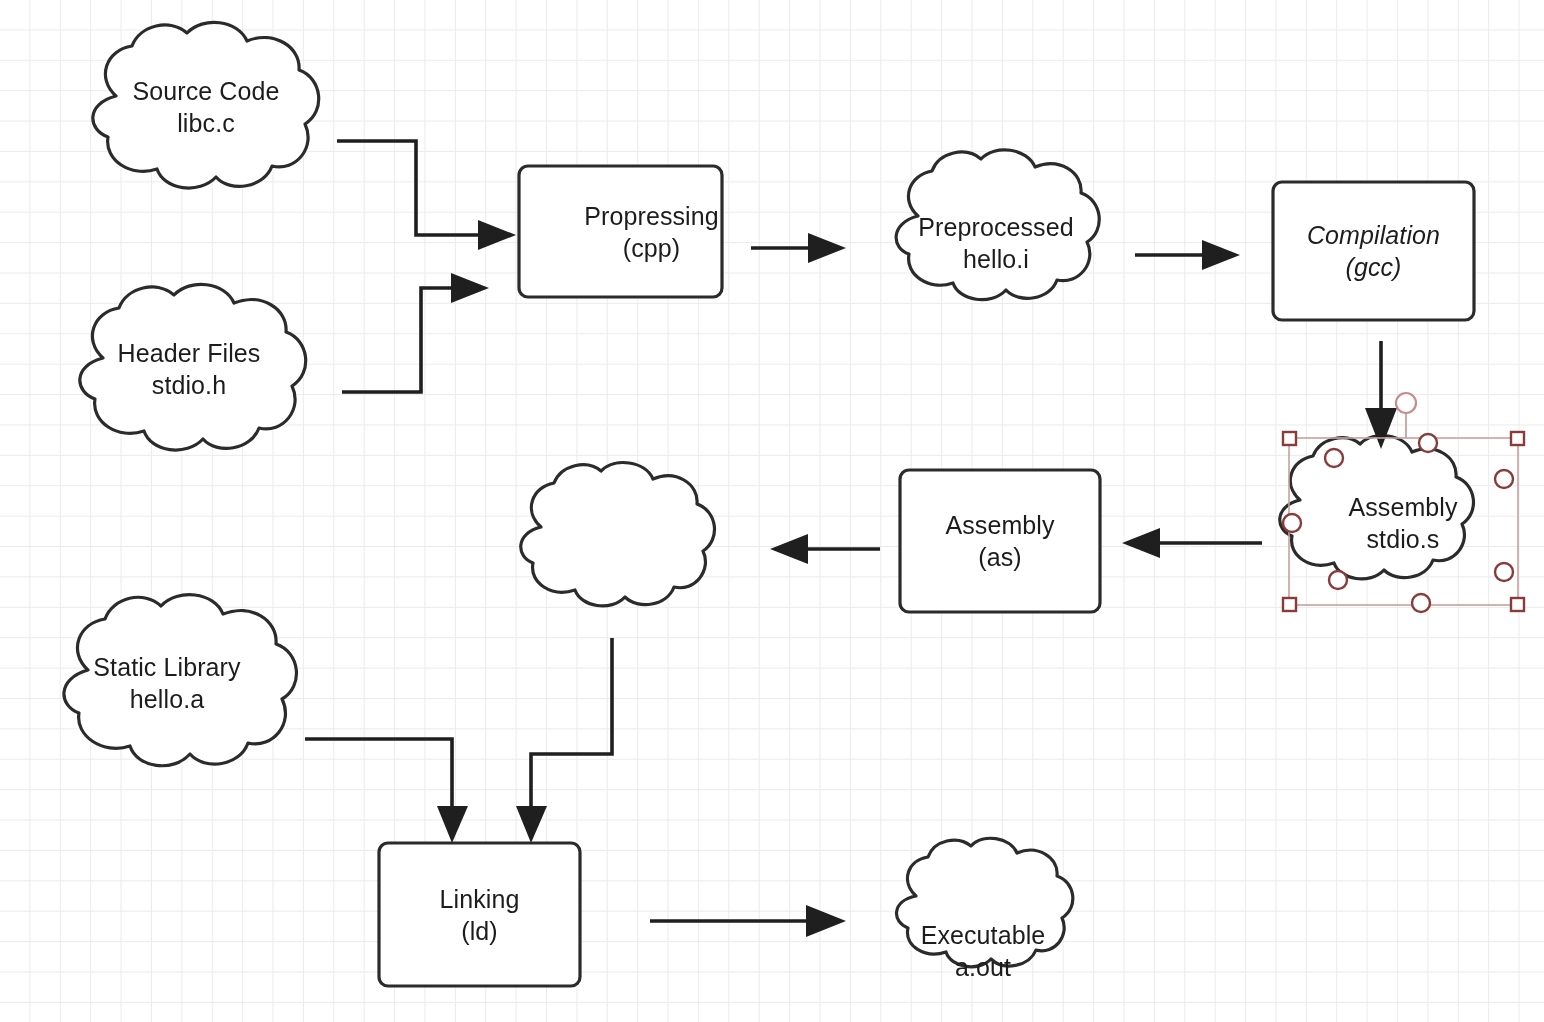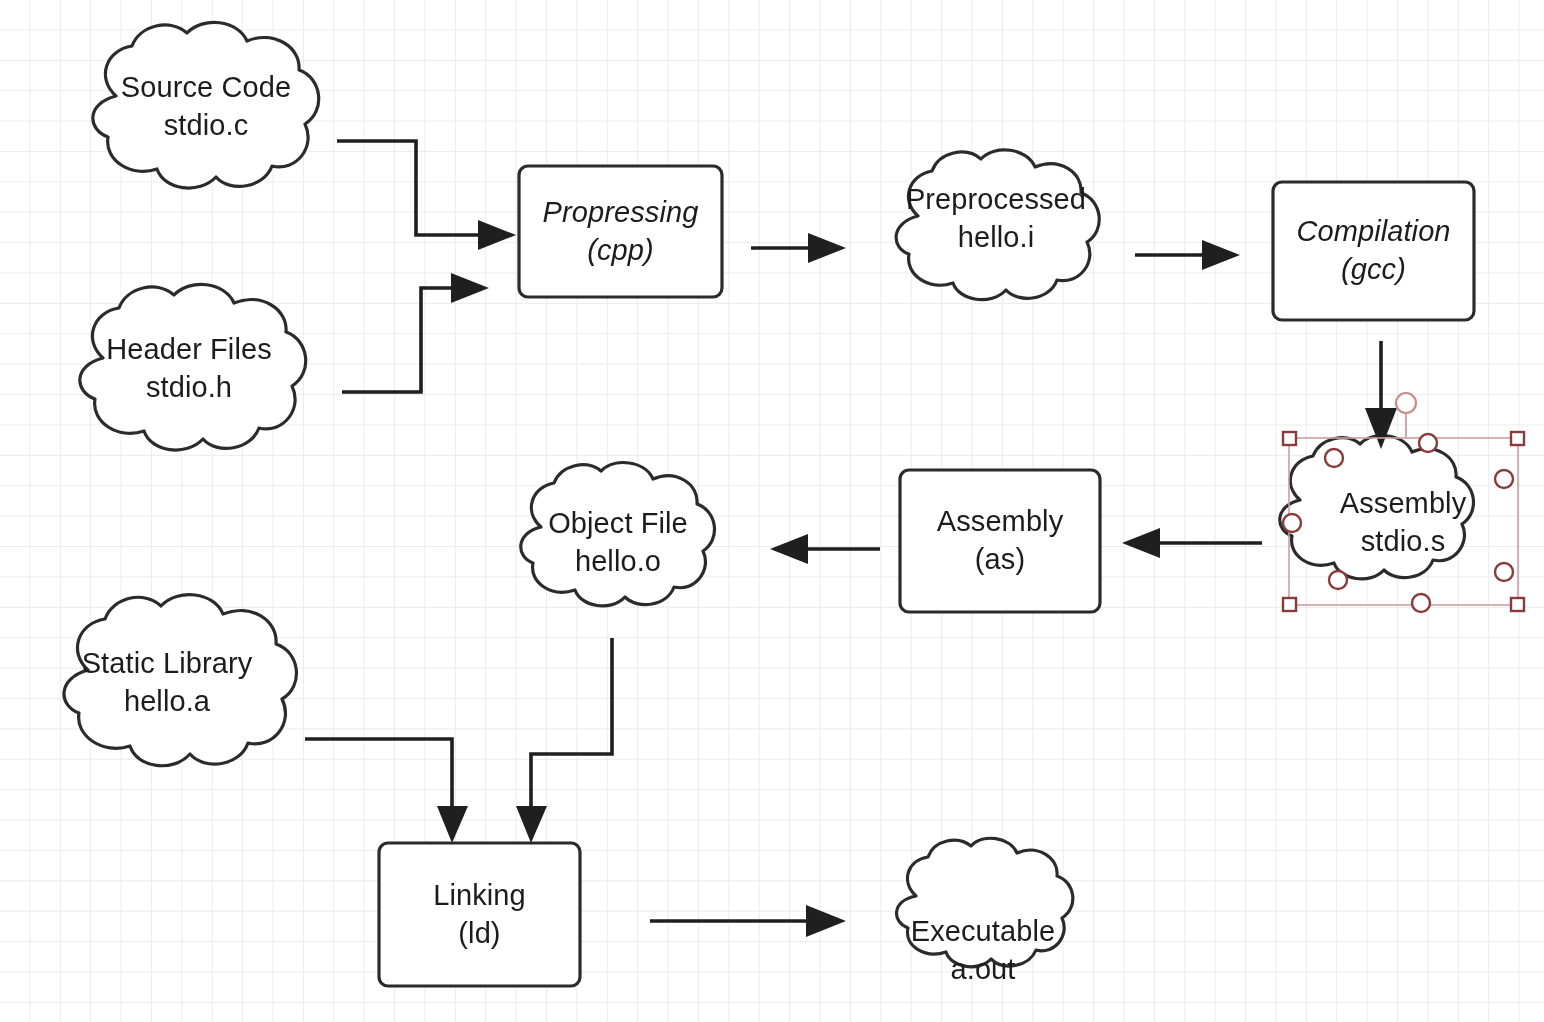--- a/index.html
+++ b/index.html
@@ -16,21 +16,21 @@
     overflow:hidden;
   }
   .layer{position:absolute;inset:0;}
   svg.layer{overflow:visible;}
   .node-label{
     position:absolute;
     display:flex;flex-direction:column;
     align-items:center;justify-content:center;
     text-align:center;
     color:#1c1c1c;
-    font-size:29px;
+    font-size:25px;
     line-height:1.30;
     letter-spacing:.1px;
     white-space:nowrap;
     pointer-events:none;
   }
   .shape-outline{fill:#ffffff;stroke:#2b2b2b;stroke-width:3.2;stroke-linejoin:round;stroke-linecap:round;}
   .edge-line{fill:none;stroke:#1f1f1f;stroke-width:3.6;stroke-linecap:butt;stroke-linejoin:miter;}
   .edge-head{fill:#1f1f1f;stroke:none;}
   .sel-box{fill:none;stroke:#c9a0a0;stroke-width:1.6;}
   .sel-square{fill:#ffffff;stroke:#8b3a3a;stroke-width:2.4;}
@@ -205,57 +205,53 @@
 
       <circle class="sel-circle" cx="1334" cy="458" r="9"></circle>
       <circle class="sel-circle" cx="1504" cy="479" r="9"></circle>
       <circle class="sel-circle" cx="1504" cy="572" r="9"></circle>
       <circle class="sel-circle" cx="1338" cy="580" r="9"></circle>
     </g>
   </svg>
 
   <div class="node-label" style="left:96px;top:72px;width:220px;height:70px;">
     <span>Source Code</span>
-    <span>stdio.c</span>
+    <span>libc.c</span>
   </div>
 
   <div class="node-label" style="left:79px;top:334px;width:220px;height:70px;text-align:center;">
     <span>Header Files</span>
     <span>stdio.h</span>
   </div>
 
-  <div class="node-label" style="left:519px;top:197px;width:203px;height:70px;font-style:italic;">
+  <div class="node-label" style="left:550px;top:197px;width:203px;height:70px;">
     <span>Propressing</span>
     <span>(cpp)</span>
   </div>
 
-  <div class="node-label" style="left:886px;top:184px;width:220px;height:70px;">
+  <div class="node-label" style="left:886px;top:208px;width:220px;height:70px;">
     <span>Preprocessed</span>
     <span>hello.i</span>
   </div>
 
   <div class="node-label" style="left:1273px;top:216px;width:201px;height:70px;font-style:italic;">
     <span>Compilation</span>
     <span>(gcc)</span>
   </div>
 
   <div class="node-label" style="left:1293px;top:488px;width:220px;height:70px;">
     <span>Assembly</span>
     <span>stdio.s</span>
   </div>
 
   <div class="node-label" style="left:900px;top:506px;width:200px;height:70px;">
     <span>Assembly</span>
     <span>(as)</span>
   </div>
 
-  <div class="node-label" style="left:508px;top:508px;width:220px;height:70px;">
-    <span>Object File</span>
-    <span>hello.o</span>
-  </div>
 
   <div class="node-label" style="left:62px;top:648px;width:210px;height:70px;">
     <span>Static Library</span>
     <span>hello.a</span>
   </div>
 
   <div class="node-label" style="left:379px;top:880px;width:201px;height:70px;">
     <span>Linking</span>
     <span>(ld)</span>
   </div>

